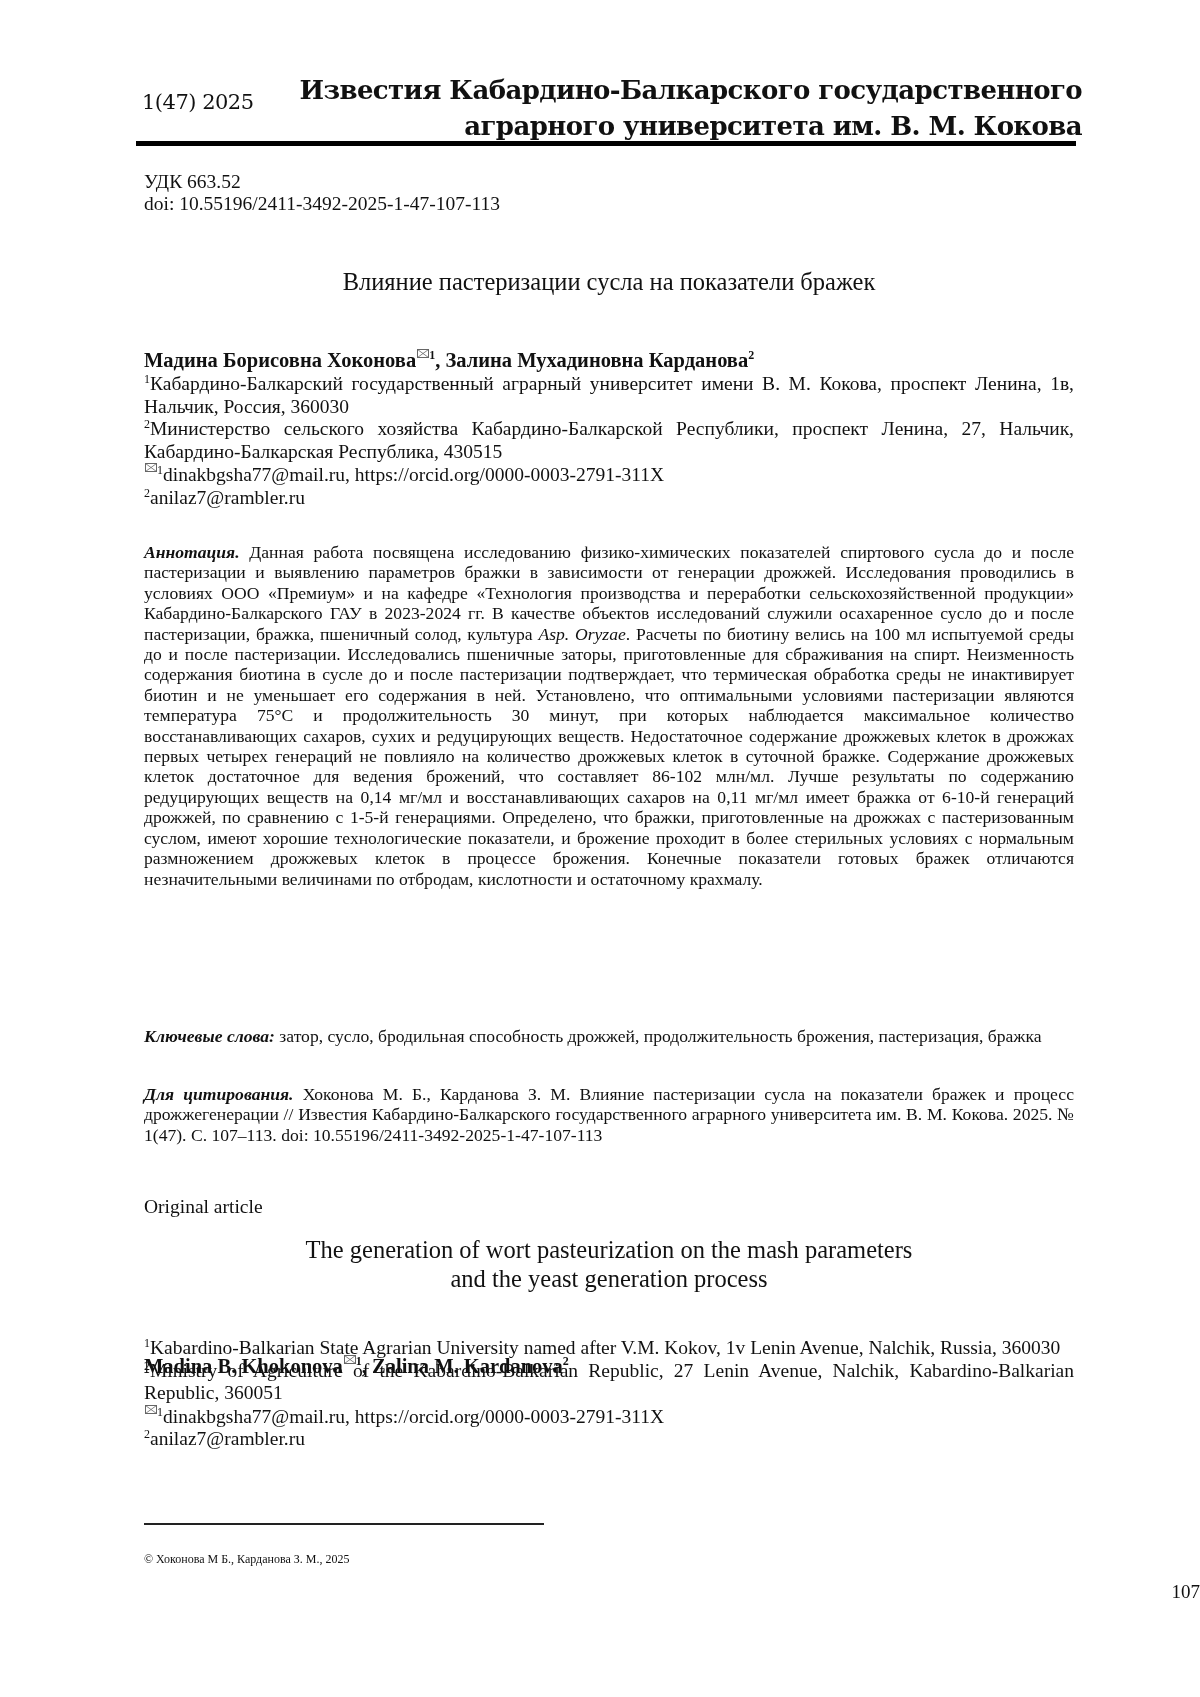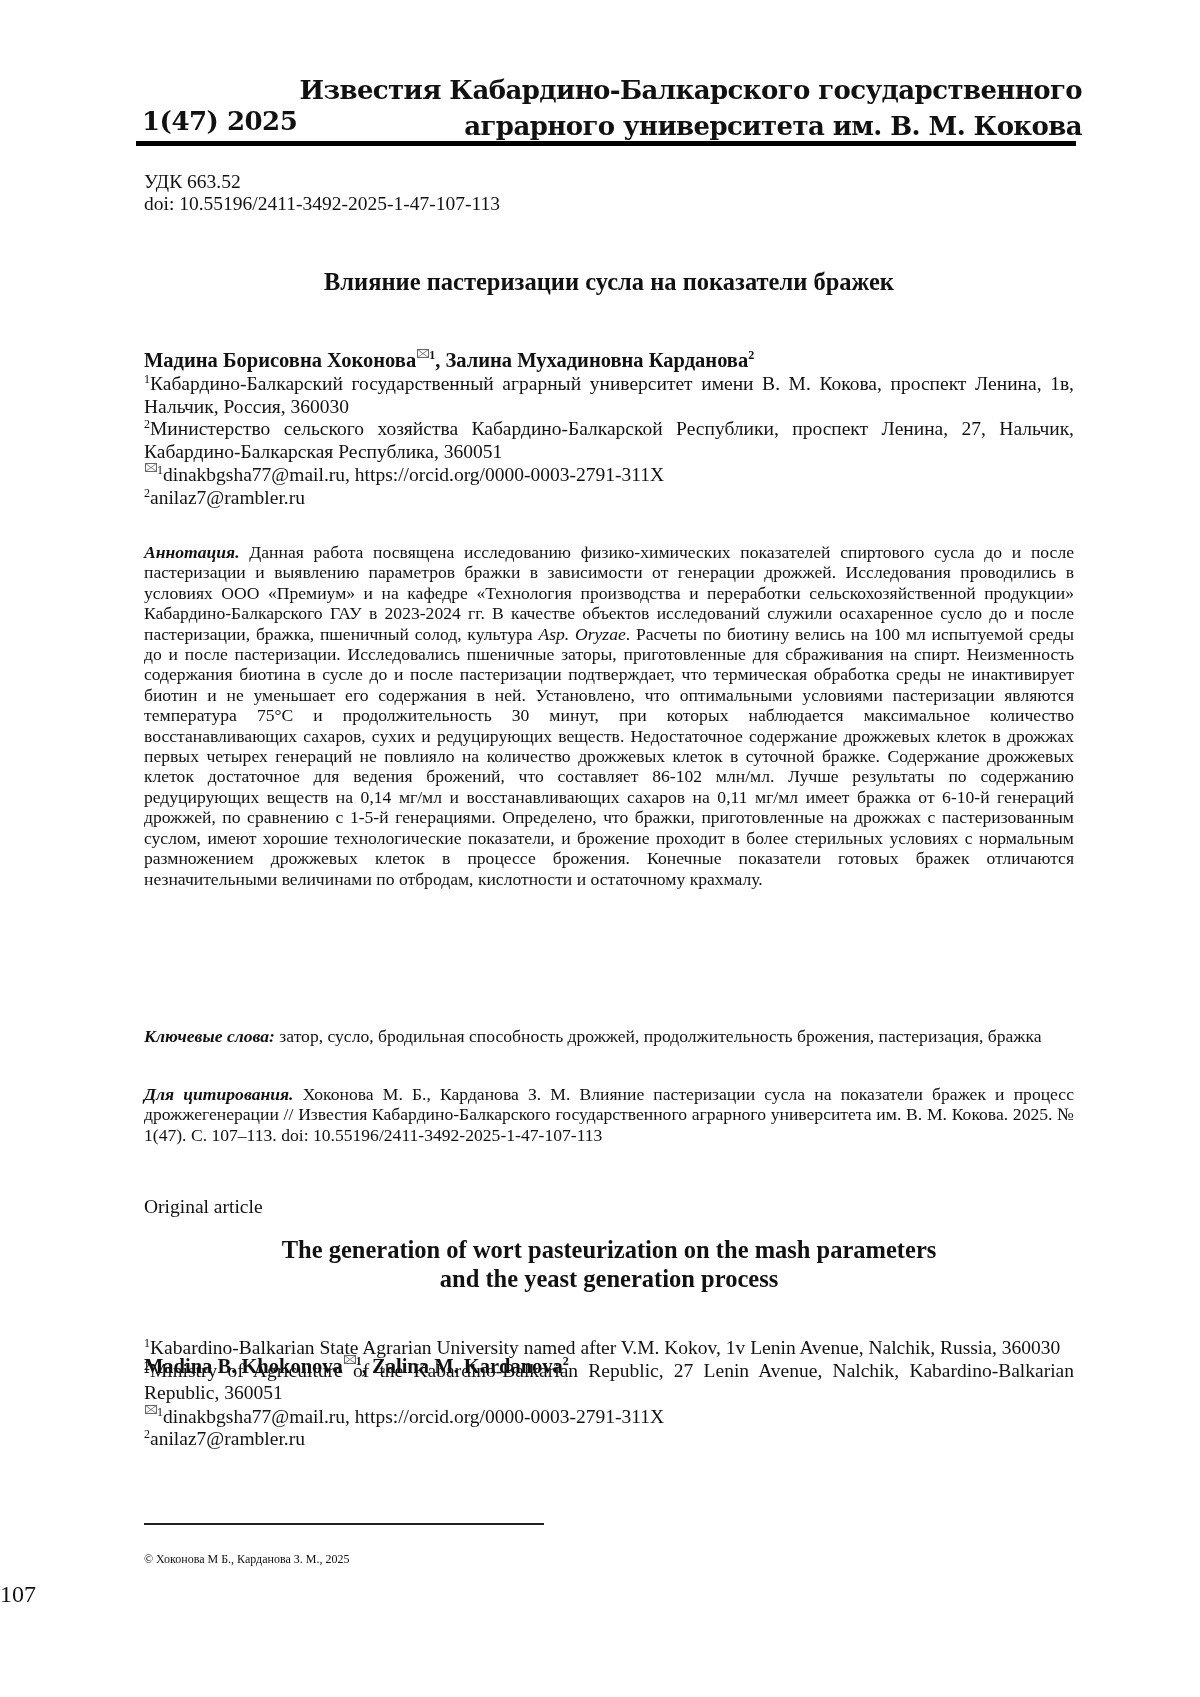--- a/index.html
+++ b/index.html
@@ -1,28 +1,28 @@
 <!DOCTYPE html>
 <html><head>
 <meta charset="utf-8">
 <style>
   html, body { margin: 0; padding: 0; background: #ffffff; }
   body { width: 1200px; height: 1697px; position: relative; overflow: hidden; color: #111; }
   .page { position: absolute; left: 0; top: 0; width: 1200px; height: 1697px; }
 
   
   .run-head { position: absolute; left: 132px; top: 66px; width: 950px; height: 80px; }
-  .run-issue { position: absolute; left: 10px; top: 40px; font-family: "DejaVu Serif", serif; font-weight: bold; font-size: 26px; letter-spacing: -0.5px; }
+  .run-issue { position: absolute; left: 10px; top: 24px; font-family: "DejaVu Serif", serif; font-weight: normal; font-size: 21px; letter-spacing: -0.5px; }
   .run-journal { position: absolute; right: 0; top: 6px; text-align: right; font-family: "DejaVu Serif", serif; font-weight: bold; font-size: 26px; line-height: 36px; letter-spacing: -0.6px; }
   .run-rule { position: absolute; left: 136px; top: 141px; width: 940px; height: 5px; background: #000; }
 
   .block { position: absolute; left: 144px; width: 930px; font-family: "Liberation Serif", serif; font-size: 19px; line-height: 21px; }
   .meta { top: 171px; font-size: 19.5px; line-height: 22px; }
 
-  .title { position: absolute; left: 144px; width: 930px; text-align: center; font-family: "Liberation Serif", serif; font-weight: bold; font-size: 24.5px; line-height: 29px; }
+  .title { position: absolute; left: 144px; width: 930px; text-align: center; font-family: "Liberation Serif", serif; font-weight: normal; font-size: 24.5px; line-height: 29px; }
   .title-ru { top: 267px; }
   .title-en { top: 1235px; }
 
   .authors { font-weight: bold; font-size: 20.5px; line-height: 24px; }
   .authors-ru { top: 348px; }
   .authors-en { top: 1313px; margin-top: 41px; }
   sup { font-size: 12px; line-height: 0; vertical-align: super; }
   .env { display: inline-block; width: 12px; height: 9px; border: 1px solid #666; position: relative; vertical-align: 9px; margin-left: 1px; box-sizing: border-box; }
   .env::before, .env::after { content: ""; position: absolute; left: 0; top: 0; width: 0; height: 0; }
   .env svg { position: absolute; left: -1px; top: -1px; }
@@ -34,21 +34,21 @@
 
   .abstract { top: 542px; font-size: 17.6px; line-height: 20.4px; text-align: justify; hyphens: manual; }
   .abstract b i, .lead { font-weight: bold; font-style: italic; }
   .keywords { top: 1026px; font-size: 17.6px; line-height: 20.4px; text-align: justify; }
   .citation { top: 1084px; font-size: 17.6px; line-height: 20.4px; text-align: justify; }
 
   .orig { top: 1196px; font-size: 19.5px; }
 
   .foot-rule { position: absolute; left: 144px; top: 1523px; width: 400px; height: 1.5px; background: #222; }
   .copyright { top: 1549px; font-size: 12px; }
-  .page-num { position: absolute; left: 0; width: 1200px; top: 1581px; text-align: left; font-family: "Liberation Serif", serif; font-size: 24px; }
+  .page-num { position: absolute; left: 0; width: 1200px; top: 1581px; text-align: right; font-family: "Liberation Serif", serif; font-size: 19px; }
 </style>
 </head>
 <body>
 
 <div class="page">
 
   <div class="run-head">
     <div class="run-issue">1(47) 2025</div>
     <div class="run-journal">
       <div>Известия Кабардино-Балкарского государственного</div>
@@ -68,21 +68,21 @@
 
   <div class="block authors authors-ru">
     <span>Мадина Борисовна Хоконова</span><span class="env"><svg width="12" height="9" viewBox="0 0 12 9">
           <rect x="0.5" y="0.5" width="11" height="8" fill="none" stroke="#666" stroke-width="1"></rect>
           <path d="M0.5 0.5 L11.5 8.5 M11.5 0.5 L0.5 8.5" stroke="#666" stroke-width="0.8" fill="none"></path>
         </svg></span><sup>1</sup><span>, </span><span>Залина Мухадиновна Карданова</span><sup>2</sup>
   </div>
 
   <div class="block affil affil-ru">
     <p><sup>1</sup><span>Кабардино-Балкарский государственный аграрный университет имени В. М. Кокова, проспект Ленина, 1в, Нальчик, Россия, 360030</span></p>
-    <p><sup>2</sup><span>Министерство сельского хозяйства Кабардино-Балкарской Республики, проспект Ленина, 27, Нальчик, Кабардино-Балкарская Республика, 360051</span></p>
+    <p><sup>2</sup><span>Министерство сельского хозяйства Кабардино-Балкарской Республики, проспект Ленина, 27, Нальчик, Кабардино-Балкарская Республика, 430515</span></p>
     <p><span class="env"><svg width="12" height="9" viewBox="0 0 12 9">
             <rect x="0.5" y="0.5" width="11" height="8" fill="none" stroke="#666" stroke-width="1"></rect>
             <path d="M0.5 0.5 L11.5 8.5 M11.5 0.5 L0.5 8.5" stroke="#666" stroke-width="0.8" fill="none"></path>
           </svg></span><sup>1</sup><span>dinakbgsha77@mail.ru, https://orcid.org/0000-0003-2791-311X</span></p>
     <p><sup>2</sup><span>anilaz7@rambler.ru</span></p>
   </div>
 
   <div class="block abstract">
     <span class="lead">Аннотация.</span><span> Данная работа посвящена исследованию физико-химических показателей спиртового сусла до и после пастеризации и выявлению параметров бражки в зависимости от генерации дрожжей. Исследования проводились в условиях ООО «Премиум» и на кафедре «Технология производства и переработки сельскохозяйственной продукции» Кабардино-Балкарского ГАУ в 2023-2024 гг. В качестве объектов исследований служили осахаренное сусло до и после пастеризации, бражка, пшеничный солод, культура </span><i>Asp. Oryzae</i><span>. Расчеты по биотину велись на 100 мл испытуемой среды до и после пастеризации. Исследовались пшеничные заторы, приготовленные для сбраживания на спирт. Неизменность содержания биотина в сусле до и после пастеризации подтверждает, что термическая обработка среды не инактивирует биотин и не уменьшает его содержания в ней. Установлено, что оптимальными условиями пастеризации являются температура 75°С и продолжительность 30 минут, при которых наблюдается максимальное количество восстанавливающих сахаров, сухих и редуцирующих веществ. Недостаточное содержание дрожжевых клеток в дрожжах первых четырех генераций не повлияло на количество дрожжевых клеток в суточной бражке. Содержание дрожжевых клеток достаточное для ведения брожений, что составляет 86-102 млн/мл. Лучше результаты по содержанию редуцирующих веществ на 0,14 мг/мл и восстанавливающих сахаров на 0,11 мг/мл имеет бражка от 6-10-й генераций дрожжей, по сравнению с 1-5-й генерациями. Определено, что бражки, приготовленные на дрожжах с пастеризованным суслом, имеют хорошие технологические показатели, и брожение проходит в более стерильных условиях с нормальным размножением дрожжевых клеток в процессе брожения. Конечные показатели готовых бражек отличаются незначительными величинами по отбродам, кислотности и остаточному крахмалу.</span>
   </div>

